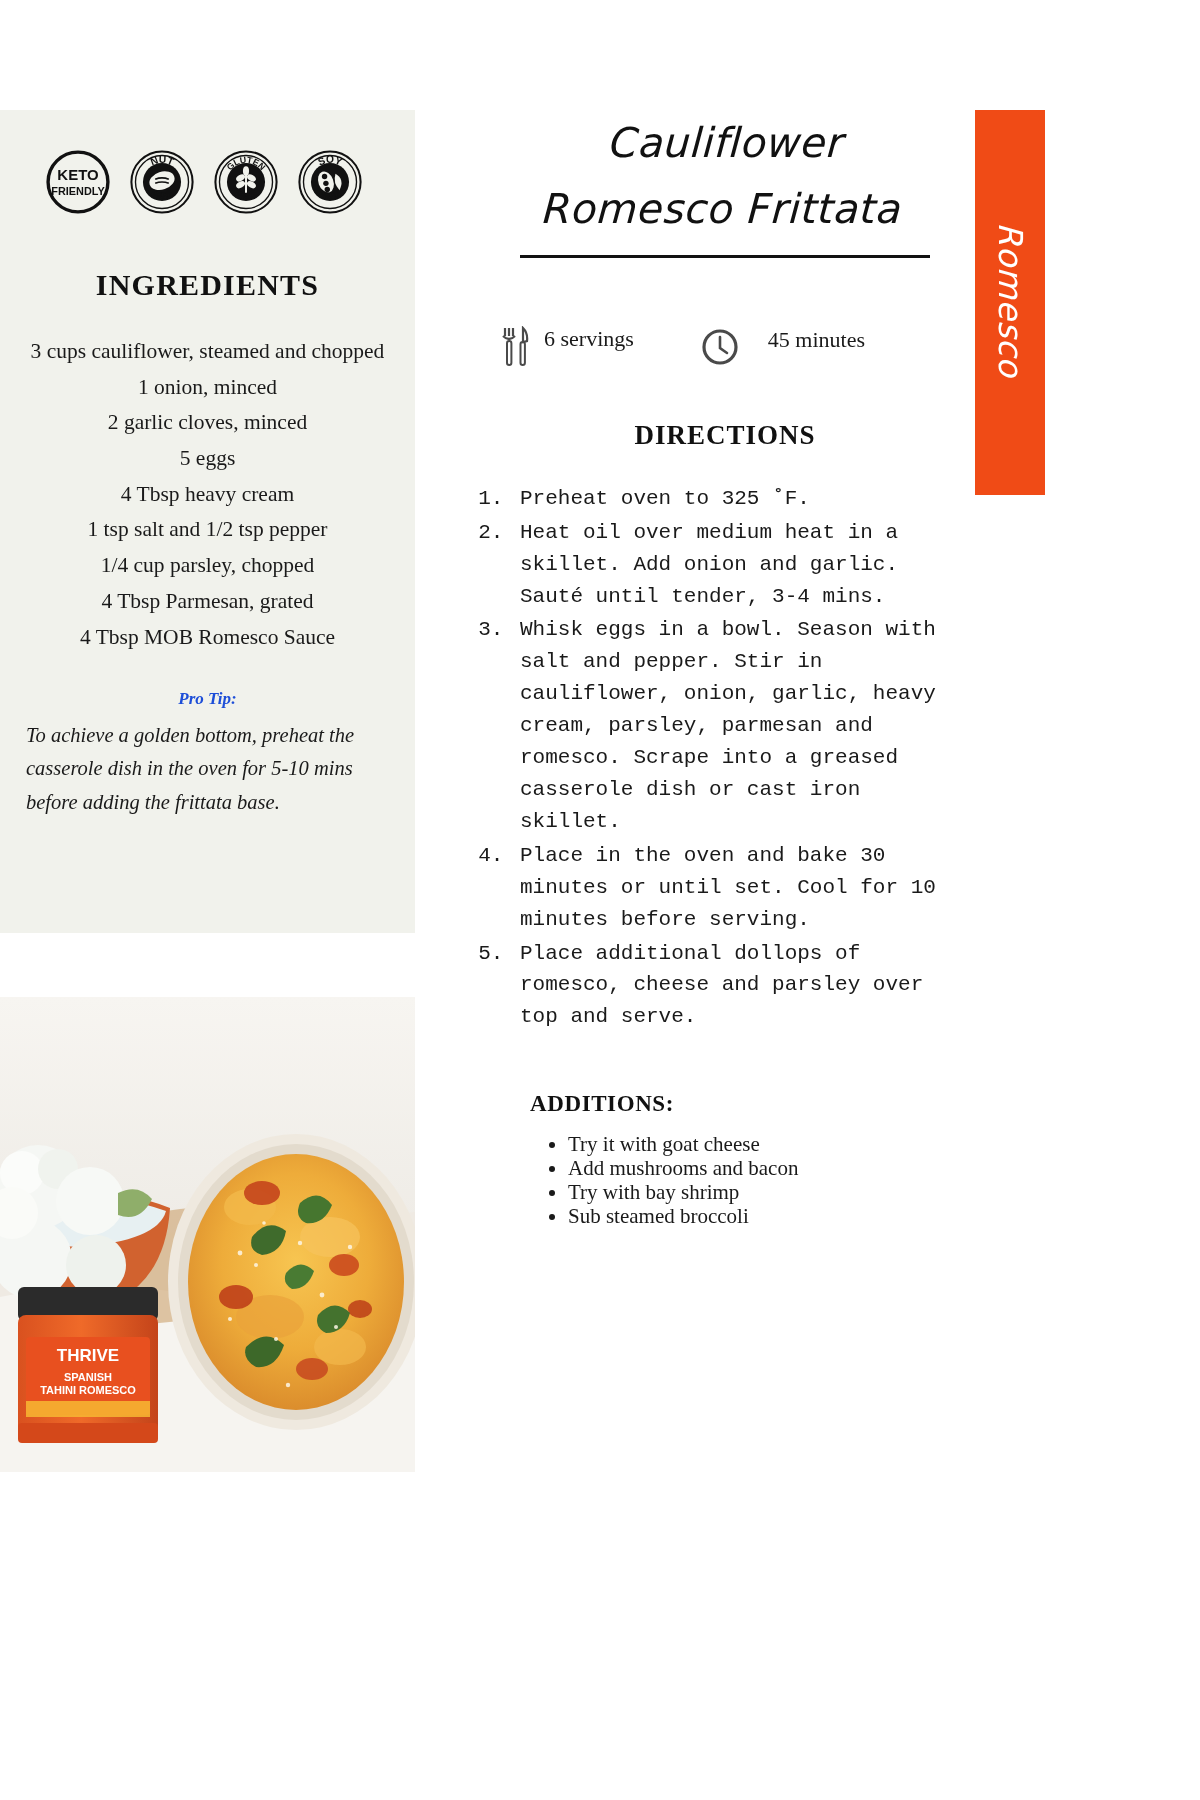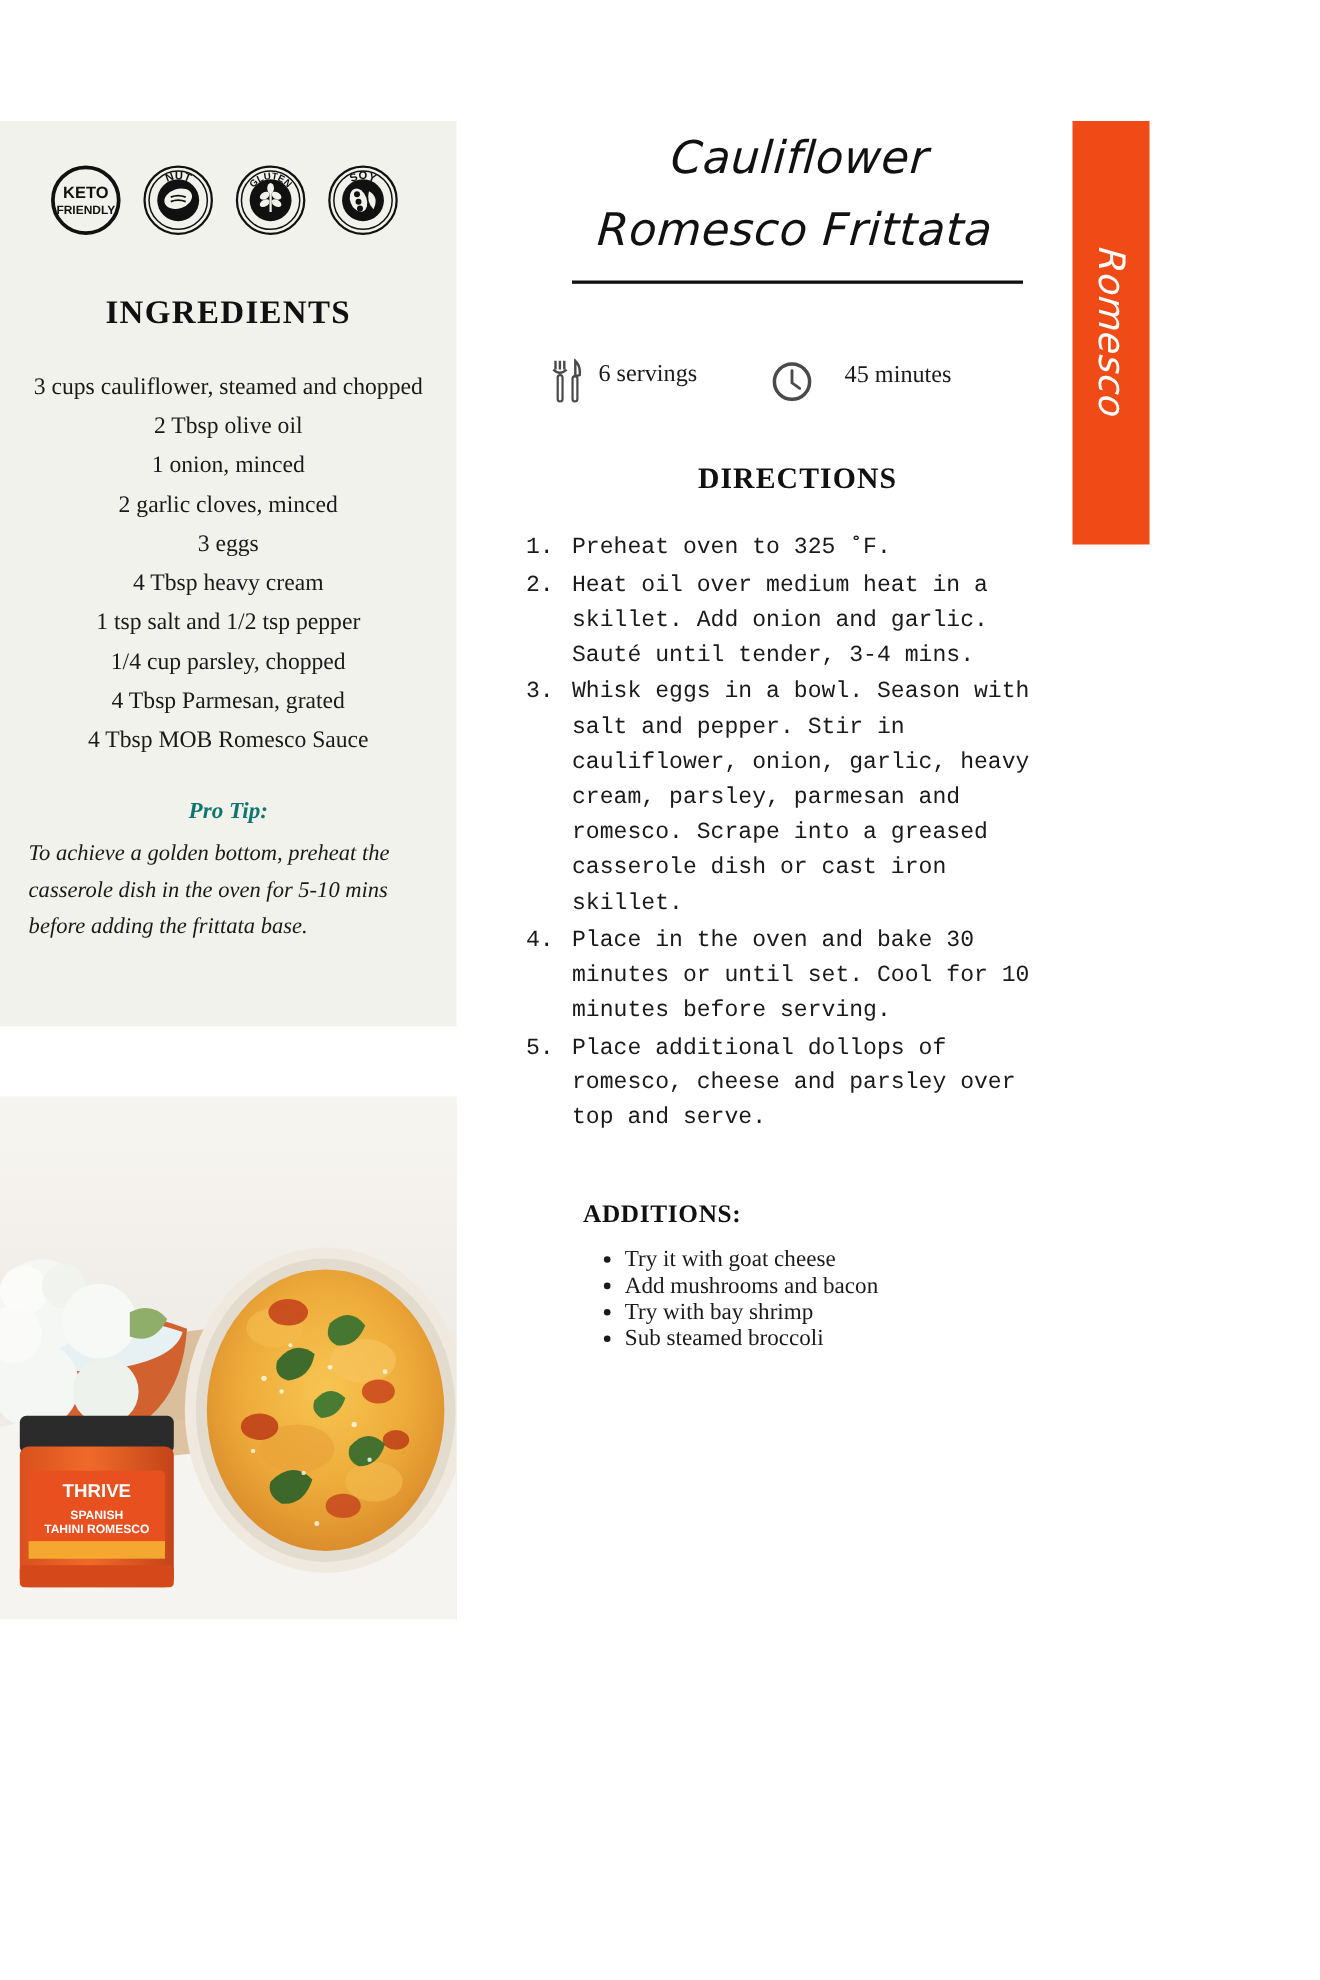--- a/index.html
+++ b/index.html
@@ -71,22 +71,22 @@
     line-height: 1.66;
     color: #1a1a1a;
   }
 
   .protip-title {
     margin-top: 34px;
     text-align: center;
     font-family: "Liberation Serif", serif;
     font-weight: bold;
     font-style: italic;
-    font-size: 21px;
-    color: #0f766e;
+    font-size: 17px;
+    color: #1d4ed8;
   }
 
   .protip-body {
     margin-top: 10px;
     text-align: left;
     font-family: "Liberation Serif", serif;
     font-style: italic;
     font-size: 20.5px;
     line-height: 1.62;
     color: #1a1a1a;
@@ -293,24 +293,23 @@
             <textPath href="#soyBot" startOffset="50%" text-anchor="middle">FREE</textPath>
           </text>
         </svg>
 
       </div>
 
       <div class="section-title">INGREDIENTS</div>
 
       <div class="ingredient-list">
         <div class="ingredient-item">3 cups cauliflower, steamed and chopped</div>
-        <div class="ingredient-item">2 Tbsp olive oil</div>
         <div class="ingredient-item">1 onion, minced</div>
         <div class="ingredient-item">2 garlic cloves, minced</div>
-        <div class="ingredient-item">3 eggs</div>
+        <div class="ingredient-item">5 eggs</div>
         <div class="ingredient-item">4 Tbsp heavy cream</div>
         <div class="ingredient-item">1 tsp salt and 1/2 tsp pepper</div>
         <div class="ingredient-item">1/4 cup parsley, chopped</div>
         <div class="ingredient-item">4 Tbsp Parmesan, grated</div>
         <div class="ingredient-item">4 Tbsp MOB Romesco Sauce</div>
       </div>
 
       <div class="protip-title">Pro Tip:</div>
       <div class="protip-body">To achieve a golden bottom, preheat the casserole dish in the oven for 5-10 mins before adding the frittata base.</div>
 

